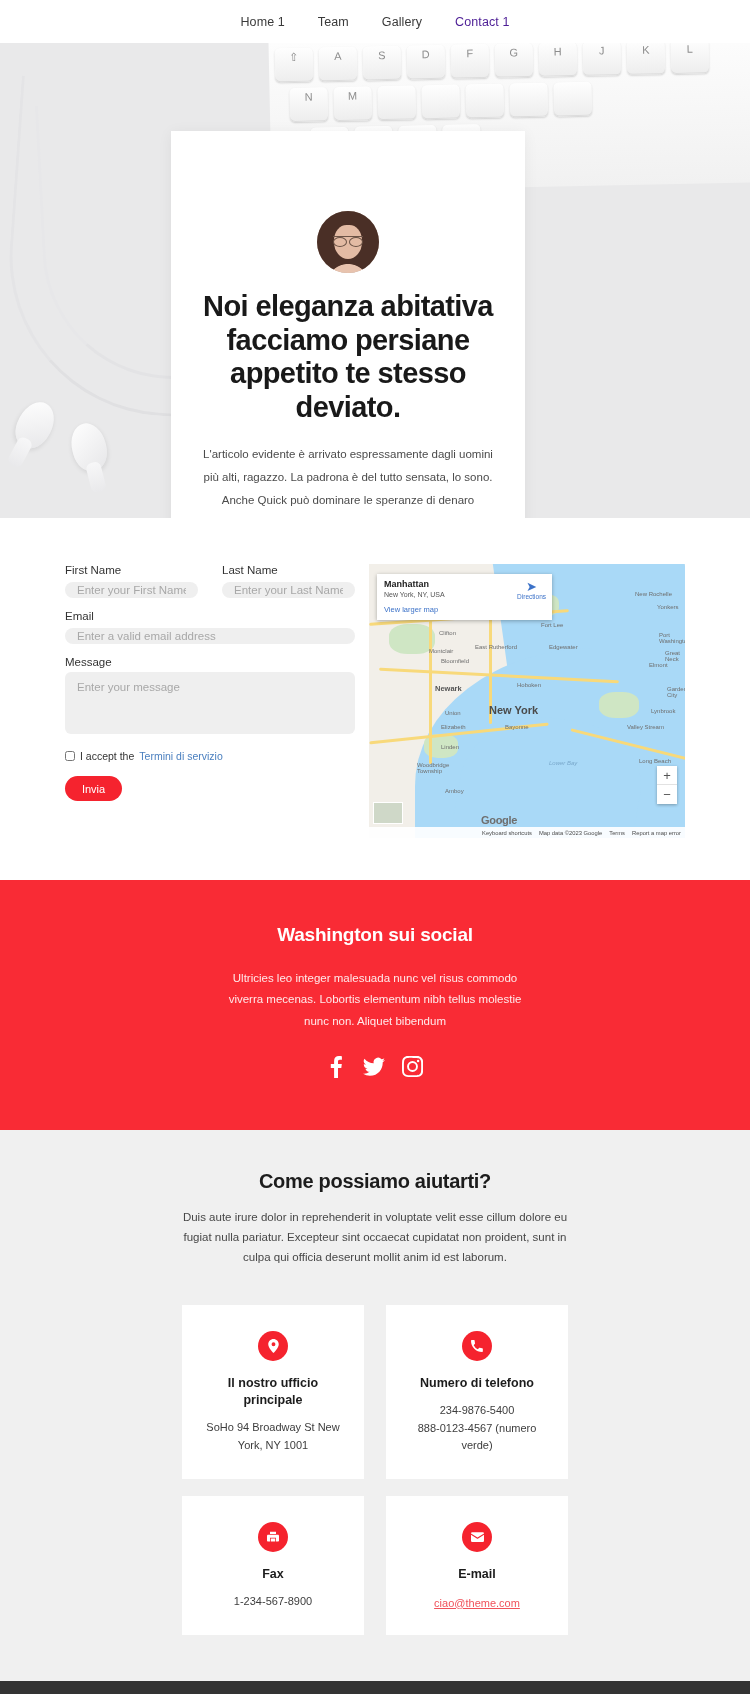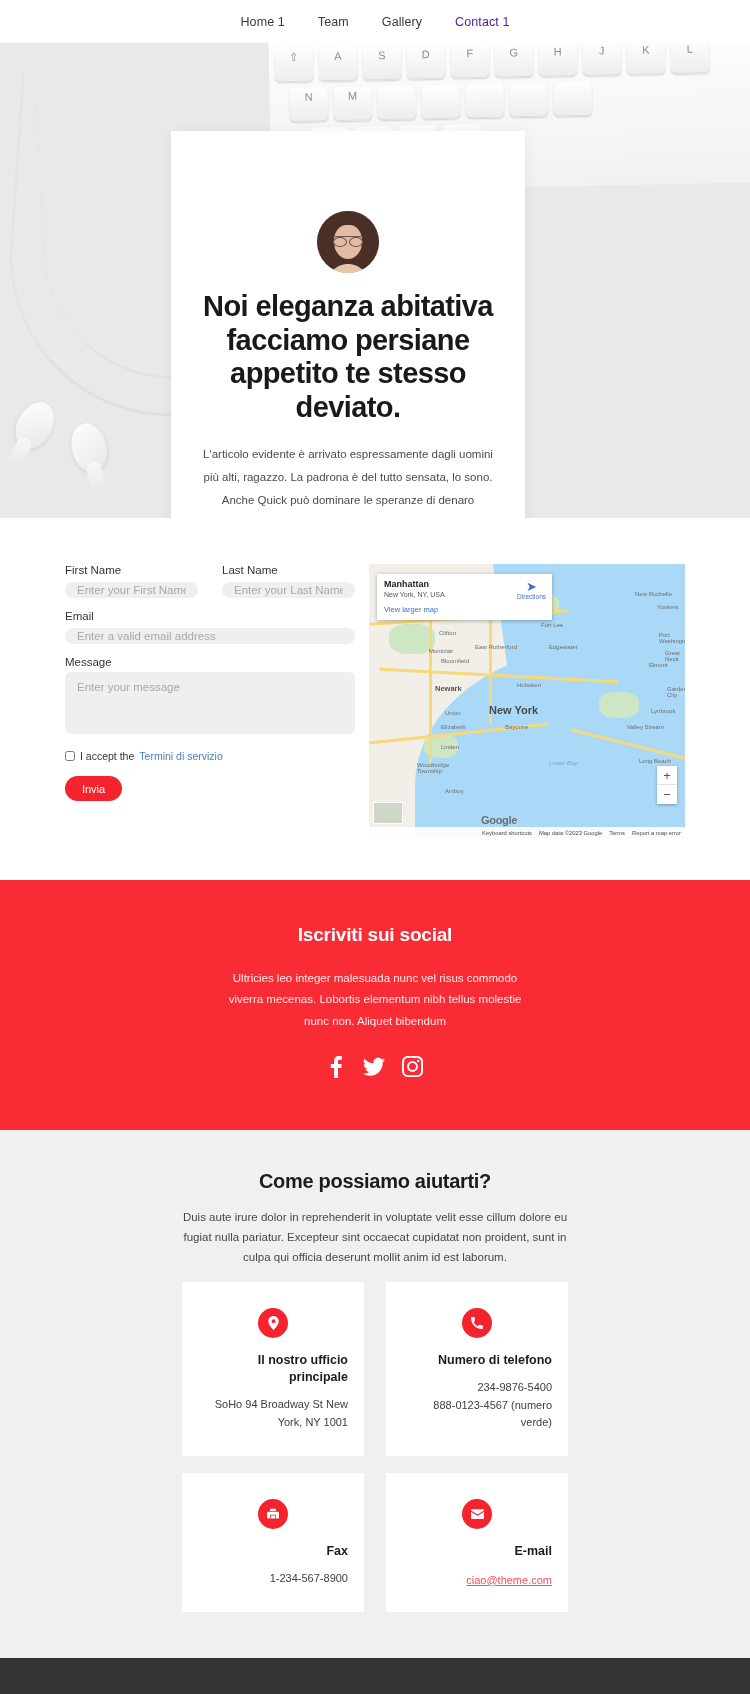--- a/index.html
+++ b/index.html
@@ -328,26 +328,25 @@
   }
   .help h2 {
     font-size:20px;font-weight:bold;color:#1c1c1c;letter-spacing:-.3px;
   }
   .help > p {
     margin:14px auto 0;
     max-width:385px;
     font-size:11.5px;line-height:1.75;color:#474747;
   }
   .cards {
-    margin-top:15px;
+    margin-top:38px;
     display:grid;
     grid-template-columns:182px 182px;
     gap:17px 22px;
     justify-content:center;
-    text-align:right;
   }
   .card {
     background:#fff;
     padding:26px 16px 24px;
     min-height:128px;
   }
   .c-icon {
     width:30px;height:30px;border-radius:50%;
     background:#f5232e;
     margin:0 auto 14px;
@@ -524,21 +523,21 @@
     <div class="map-foot">
       <span>Keyboard shortcuts</span>
       <span>Map data ©2023 Google</span>
       <span>Terms</span>
       <span>Report a map error</span>
     </div>
   </div>
 </section>
 
 <section class="social">
-  <h2>Iscriviti sui social</h2>
+  <h2>Washington sui social</h2>
   <p>Ultricies leo integer malesuada nunc vel risus commodo viverra mecenas. Lobortis elementum nibh tellus molestie nunc non. Aliquet bibendum</p>
   <div class="social-icons">
     <a href="#">
       <svg width="19" height="22" viewBox="0 0 12 22">
           <path d="M7.5 22V12h3.3l.5-3.9H7.5V5.6c0-1.1.3-1.9 1.9-1.9h2V.2C11 .1 9.8 0 8.4 0 5.5 0 3.6 1.7 3.6 4.9v3.2H.3V12h3.3v10z"></path>
         </svg>
     </a>
     <a href="#">
       <svg width="22" height="22" viewBox="0 0 24 20">
           <path d="M24 2.4a9.8 9.8 0 0 1-2.8.8A4.9 4.9 0 0 0 23.3.4a9.9 9.9 0 0 1-3.1 1.2A4.9 4.9 0 0 0 11.7 6a14 14 0 0 1-10.1-5.1 4.9 4.9 0 0 0 1.5 6.5A4.9 4.9 0 0 1 .9 6.8v.1a4.9 4.9 0 0 0 3.9 4.8 4.9 4.9 0 0 1-2.2.1 4.9 4.9 0 0 0 4.6 3.4A9.9 9.9 0 0 1 0 17.3 14 14 0 0 0 7.5 19.5c9.1 0 14-7.5 14-14v-.6A10 10 0 0 0 24 2.4z"></path>

